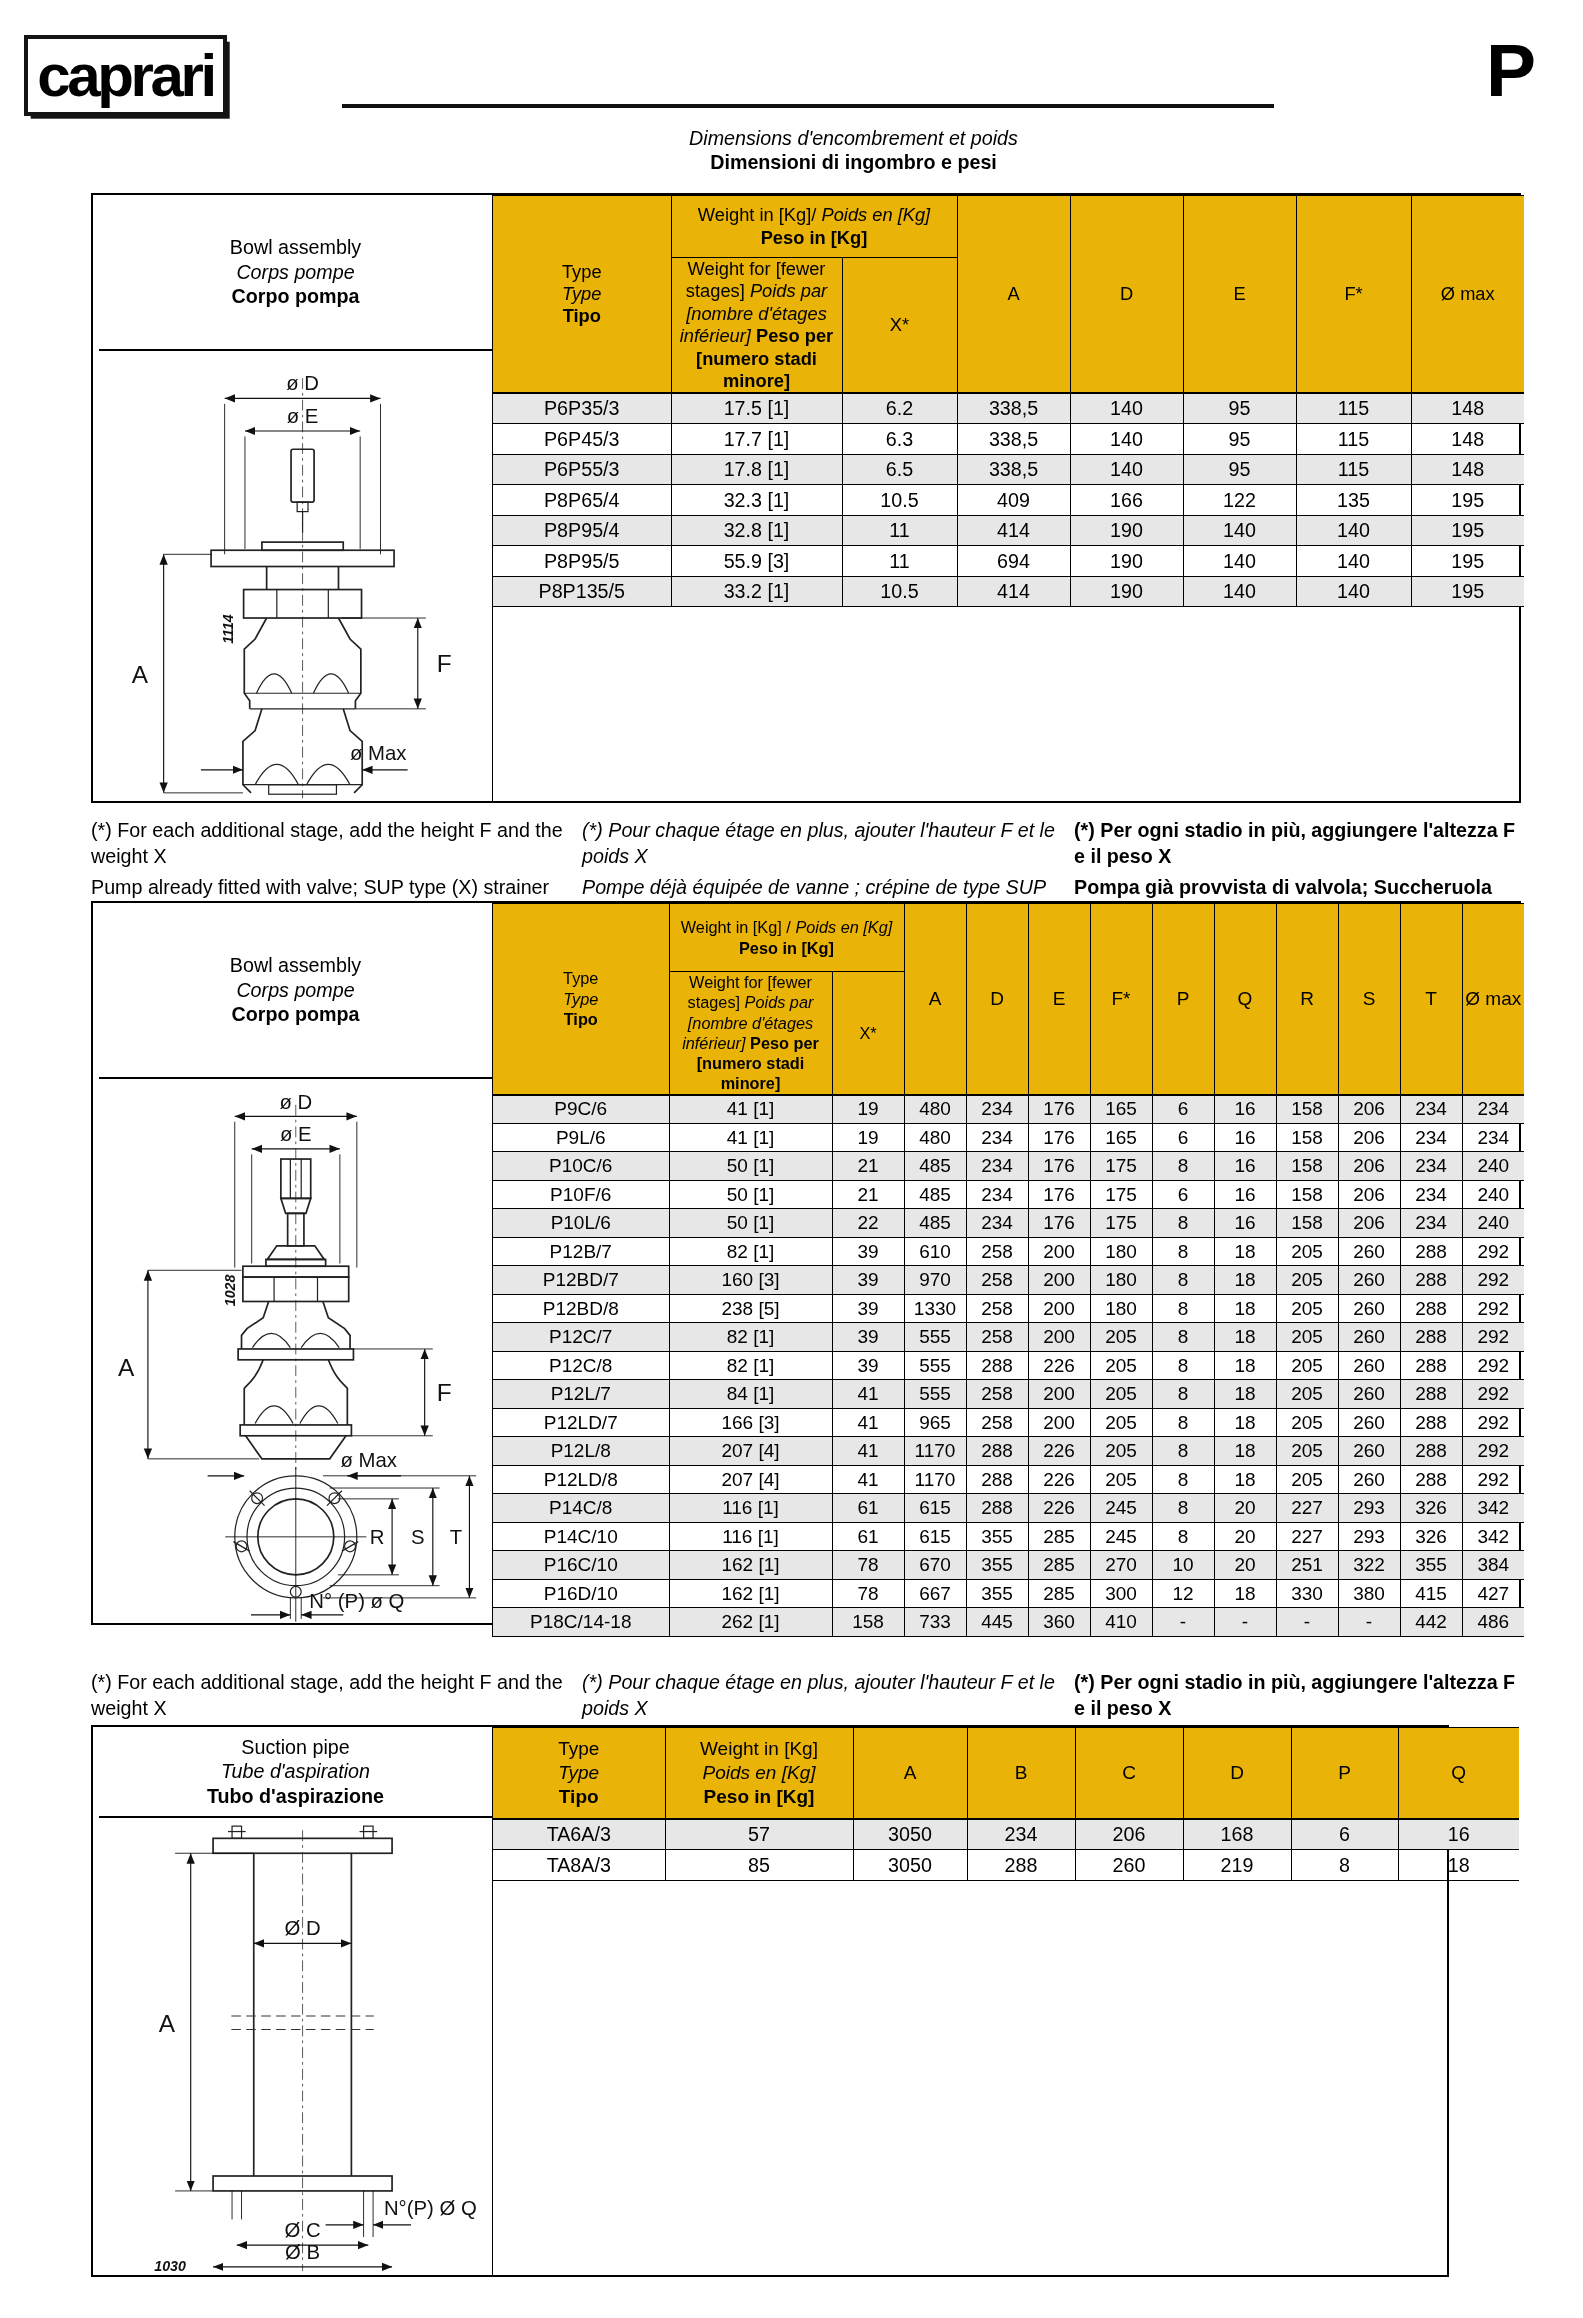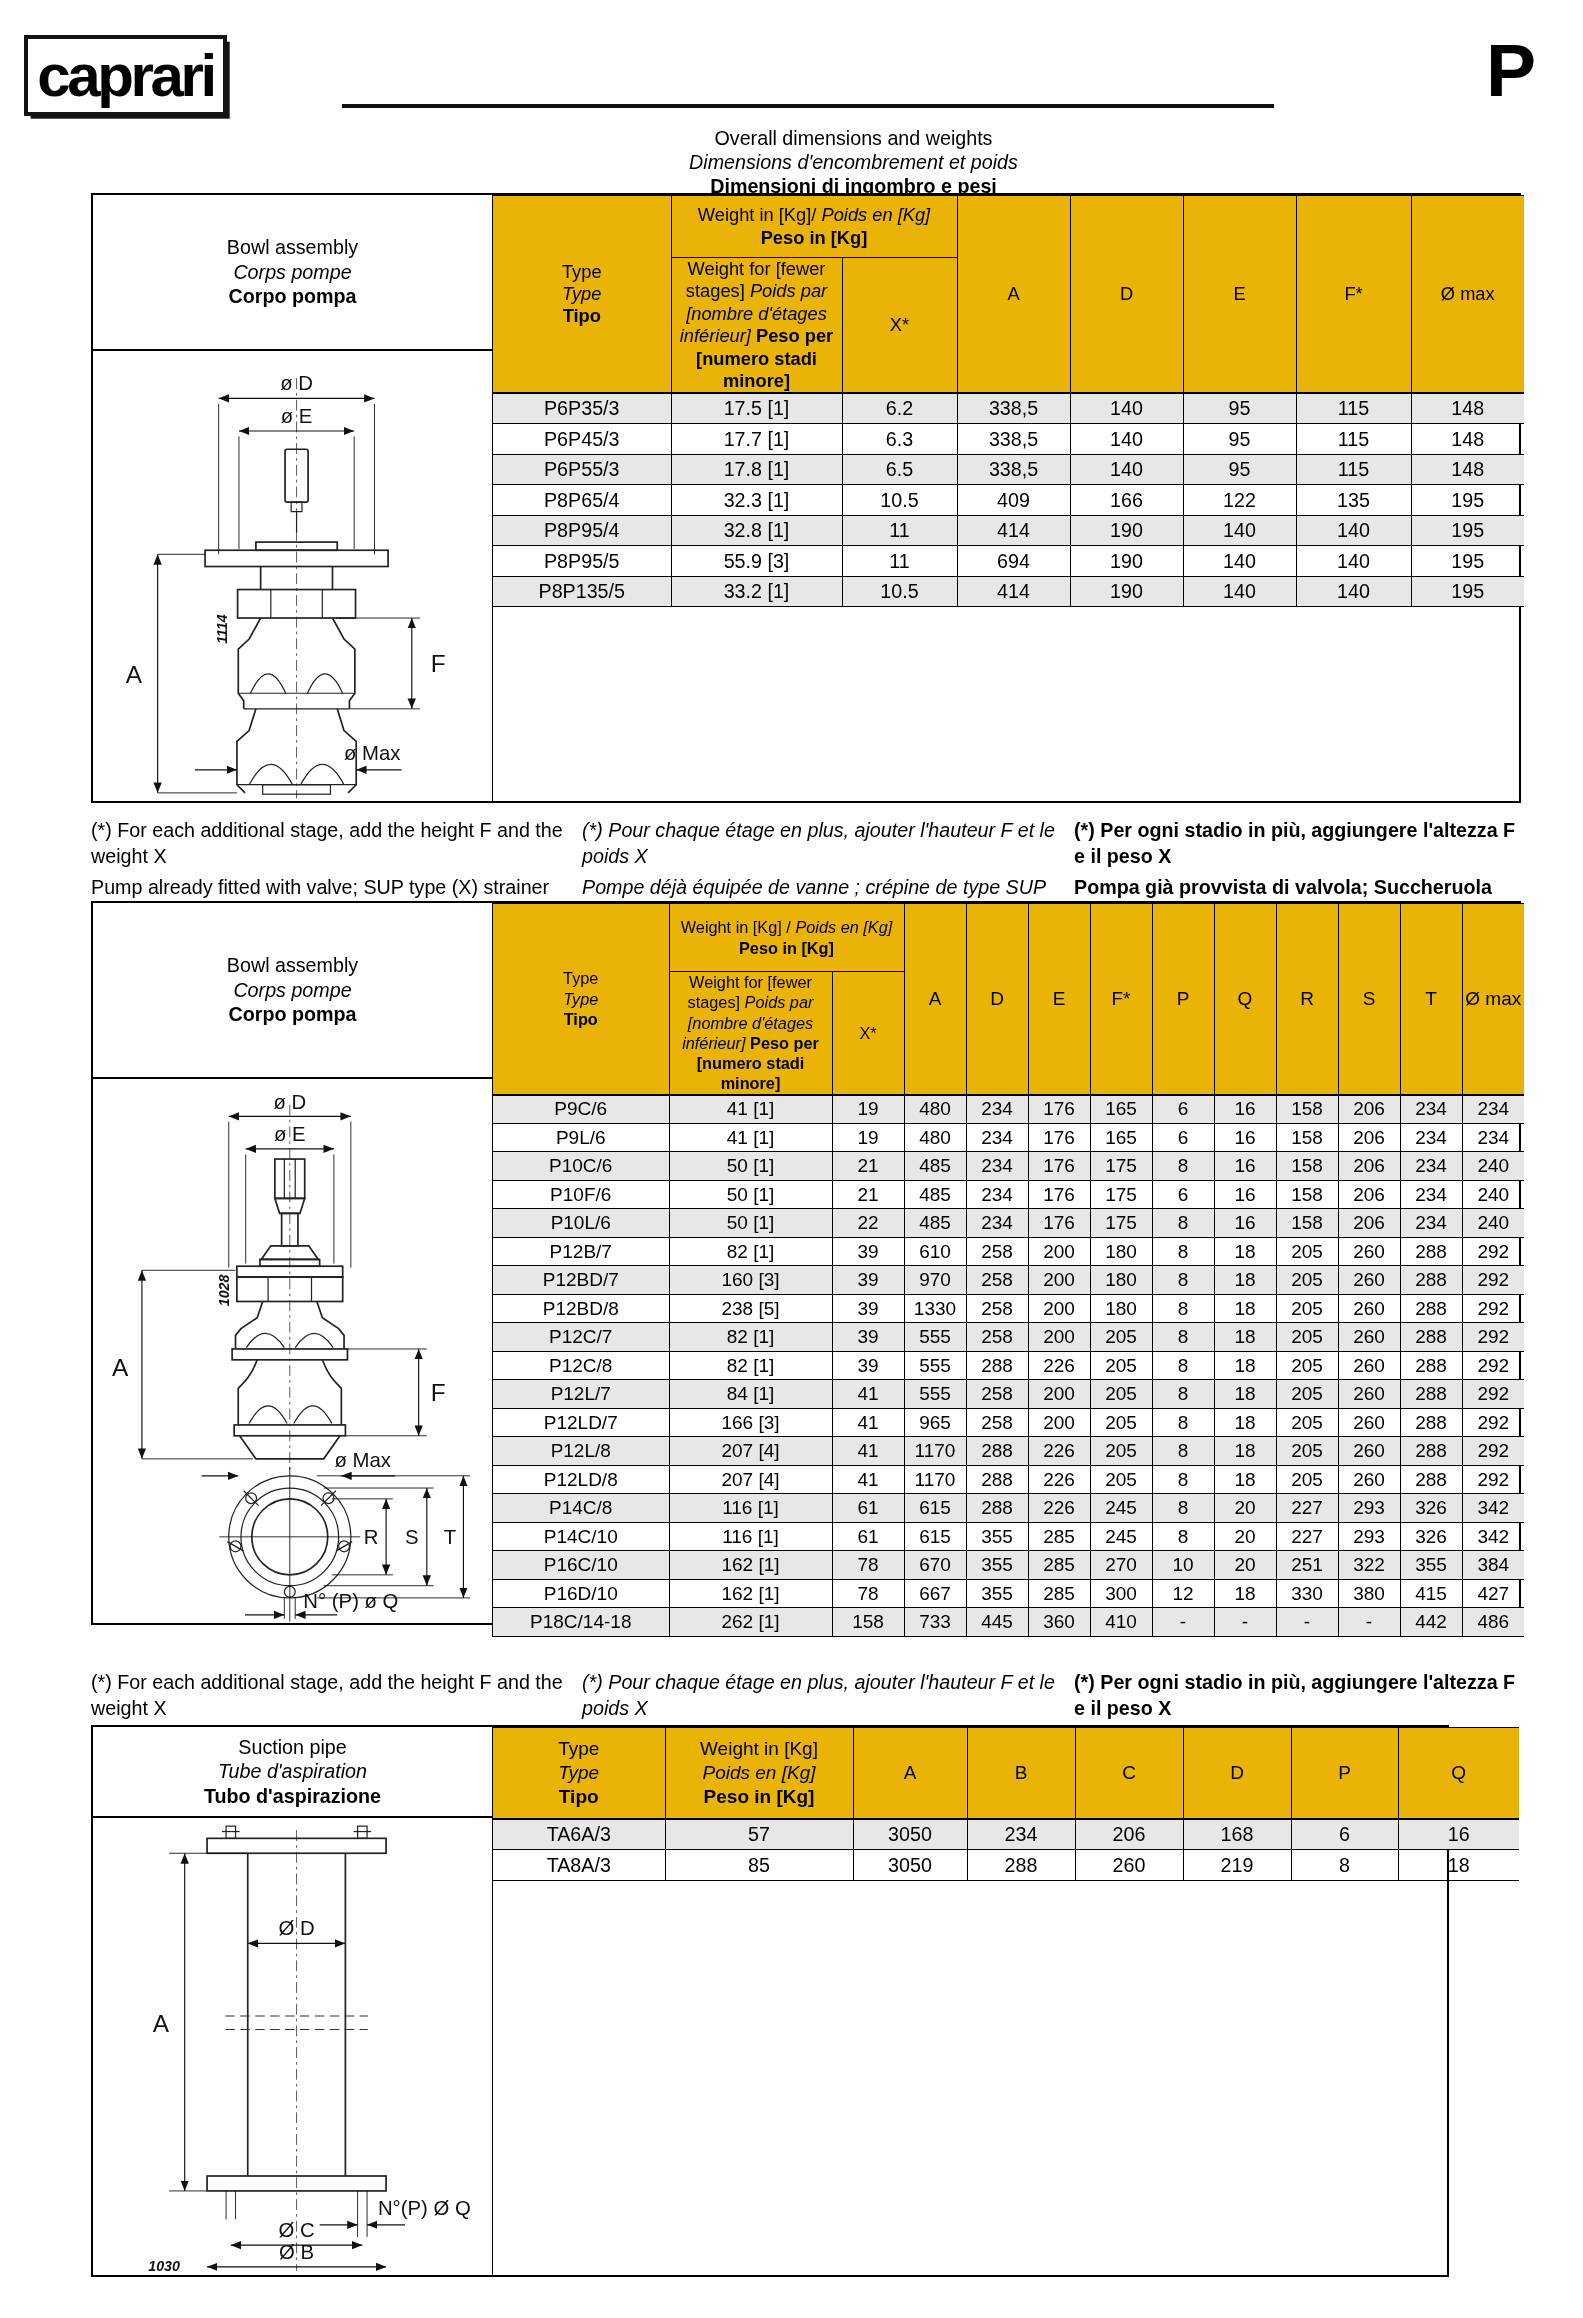--- a/index.html
+++ b/index.html
@@ -20,21 +20,21 @@
   .i{font-style:italic;}
   .b{font-weight:bold;}
 
   
   .twrap{position:absolute;border:2px solid #000;background:#fff;box-sizing:border-box;
          display:grid;grid-template-columns:400px 1fr;}
   #t1{left:91px;top:193px;width:1430px;height:610px;}
   #t2{left:91px;top:901px;width:1430px;height:724px;}
   #t3{left:91px;top:1725px;width:1358px;height:552px;}
 
-  .pane{border-right:1.4px solid #000;display:flex;flex-direction:column;box-sizing:border-box;}
+  .pane{border-right:1.4px solid #000;display:flex;flex-direction:column;box-sizing:border-box;padding-left:6px;}
   .pane-label{border-bottom:2px solid #000;display:flex;flex-direction:column;
               align-items:center;justify-content:center;font-size:19.7px;line-height:24.4px;box-sizing:border-box;}
   #t1 .pane-label{height:156px;}
   #t2 .pane-label{height:176px;}
   #t3 .pane-label{height:91px;}
   .pane-draw{flex:1;position:relative;overflow:hidden;}
 
   table.data{border-collapse:collapse;width:100%;table-layout:fixed;}
   table.data th,table.data td{border:1.4px solid #000;text-align:center;vertical-align:middle;
       padding:0 1.4px;font-weight:normal;box-sizing:border-box;overflow:hidden;}
@@ -90,21 +90,20 @@
 
 <div id="page">
 
   <div id="logo">
     <span>caprari</span>
   </div>
   <div id="toprule"></div>
   <div id="pageletter">P</div>
 
   <div id="title">
-    <div>Overall dimensions and weights</div>
     <div class="i">Dimensions d'encombrement et poids</div>
     <div class="b">Dimensioni di ingombro e pesi</div>
   </div>
 
   <div id="t1" class="twrap">
     <div class="pane">
       <div class="pane-label">
         <div>Bowl assembly</div>
         <div class="i">Corps pompe</div>
         <div class="b">Corpo pompa</div>

